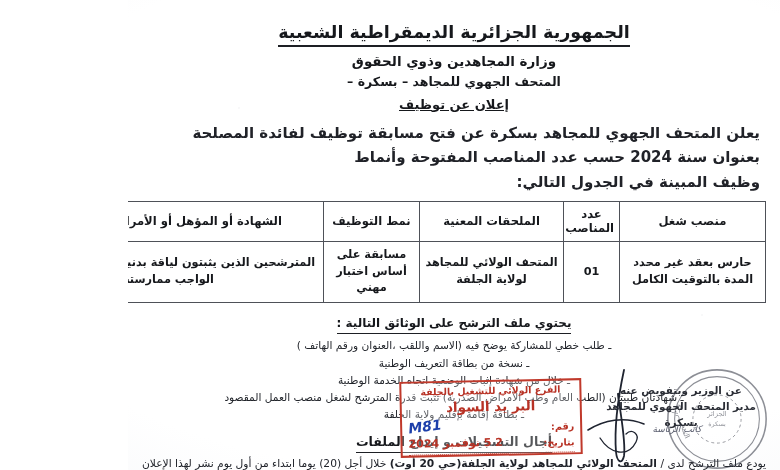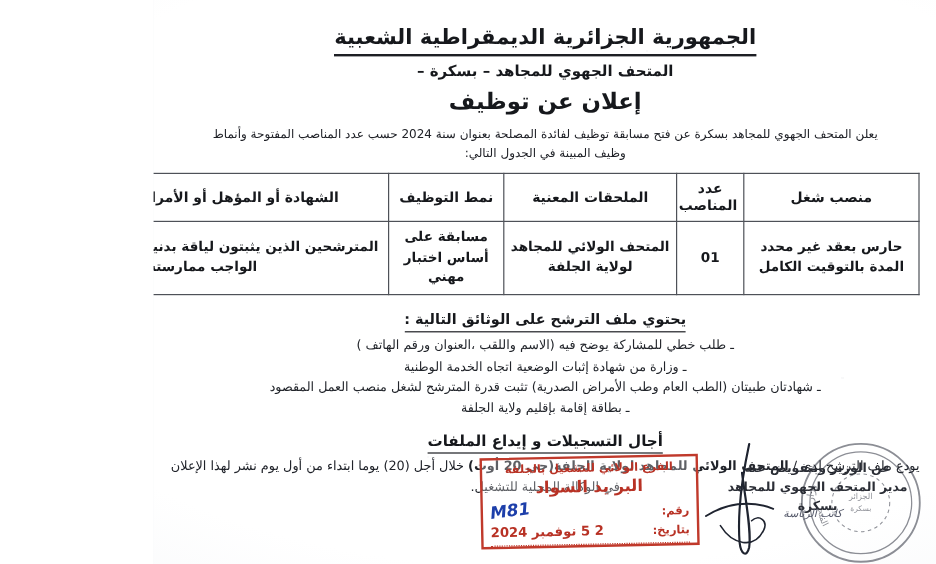--- a/index.html
+++ b/index.html
@@ -67,34 +67,35 @@
     margin-top: 6px;
     line-height: 1.3;
   }
   .hdr-museum {
     font-size: 12.5px;
     font-weight: bold;
     margin-top: 4px;
     line-height: 1.3;
   }
   .hdr-title {
-    font-size: 19px;
+    font-size: 13px;
     font-weight: bold;
     margin-top: 6px;
     line-height: 1.3;
+    text-decoration: underline;
   }
 
   
   .intro {
     margin-top: 7px;
-    font-size: 10px;
+    font-size: 15px;
     line-height: 1.65;
-    text-align: center;
     color: #202228;
     padding: 0 6px;
+    font-weight: bold;
   }
   .intro .l2 { display: block; }
 
   
   table.jobs {
     margin: 6px auto 0;
     width: 752px;
     border-collapse: collapse;
     table-layout: fixed;
   }
@@ -309,20 +310,21 @@
 </style>
 </head>
 <body>
 
 <div class="page">
 
   <div class="content">
 
     <div class="hdr">
       <div class="hdr-republic">الجمهورية الجزائرية الديمقراطية الشعبية</div>
+      <div class="hdr-ministry">وزارة المجاهدين وذوي الحقوق</div>
       <div class="hdr-museum">المتحف الجهوي للمجاهد – بسكرة –</div>
       <div class="hdr-title">إعلان عن توظيف</div>
     </div>
 
     <div class="intro">
       <span class="l1">يعلن المتحف الجهوي للمجاهد بسكرة عن فتح مسابقة توظيف لفائدة المصلحة بعنوان سنة 2024 حسب عدد المناصب المفتوحة وأنماط</span>
       <span class="l2">وظيف المبينة في الجدول التالي:</span>
     </div>
 
     <table class="jobs">
@@ -350,21 +352,22 @@
           <td class="mode">مسابقة على أساس اختبار مهني</td>
           <td class="qual">المترشحين الذين يثبتون لياقة بدنية تتماشى والنشاط الواجب ممارسته</td>
         </tr>
       </tbody>
     </table>
 
     <div class="reqs">
       <div class="reqs-title">يحتوي ملف الترشح على الوثائق التالية :</div>
       <ul class="reqs-list">
         <li>ـ طلب خطي للمشاركة يوضح فيه (الاسم واللقب ،العنوان ورقم الهاتف )</li>
-        <li>ـ وزارة من شهادة إثبات الوضعية اتجاه الخدمة الوطنية</li>
+        <li>ـ نسخة من بطاقة التعريف الوطنية</li>
+        <li>ـ خلال من شهادة إثبات الوضعية اتجاه الخدمة الوطنية</li>
         <li>ـ شهادتان طبيتان (الطب العام وطب الأمراض الصدرية) تثبت قدرة المترشح لشغل منصب العمل المقصود</li>
         <li>ـ بطاقة إقامة بإقليم ولاية الجلفة</li>
       </ul>
     </div>
 
     <div class="deadlines">
       <div class="deadlines-title">أجال التسجيلات و إيداع الملفات</div>
       <div class="deadline-line">
         <span>يودع ملف الترشح لدى / </span><b>المتحف الولائي للمجاهد لولاية الجلفة(حي 20 أوت)</b><span> خلال أجل (20) يوما ابتداء من أول يوم نشر لهذا الإعلان في الوكالة المحلية للتشغيل.</span>
       </div>

